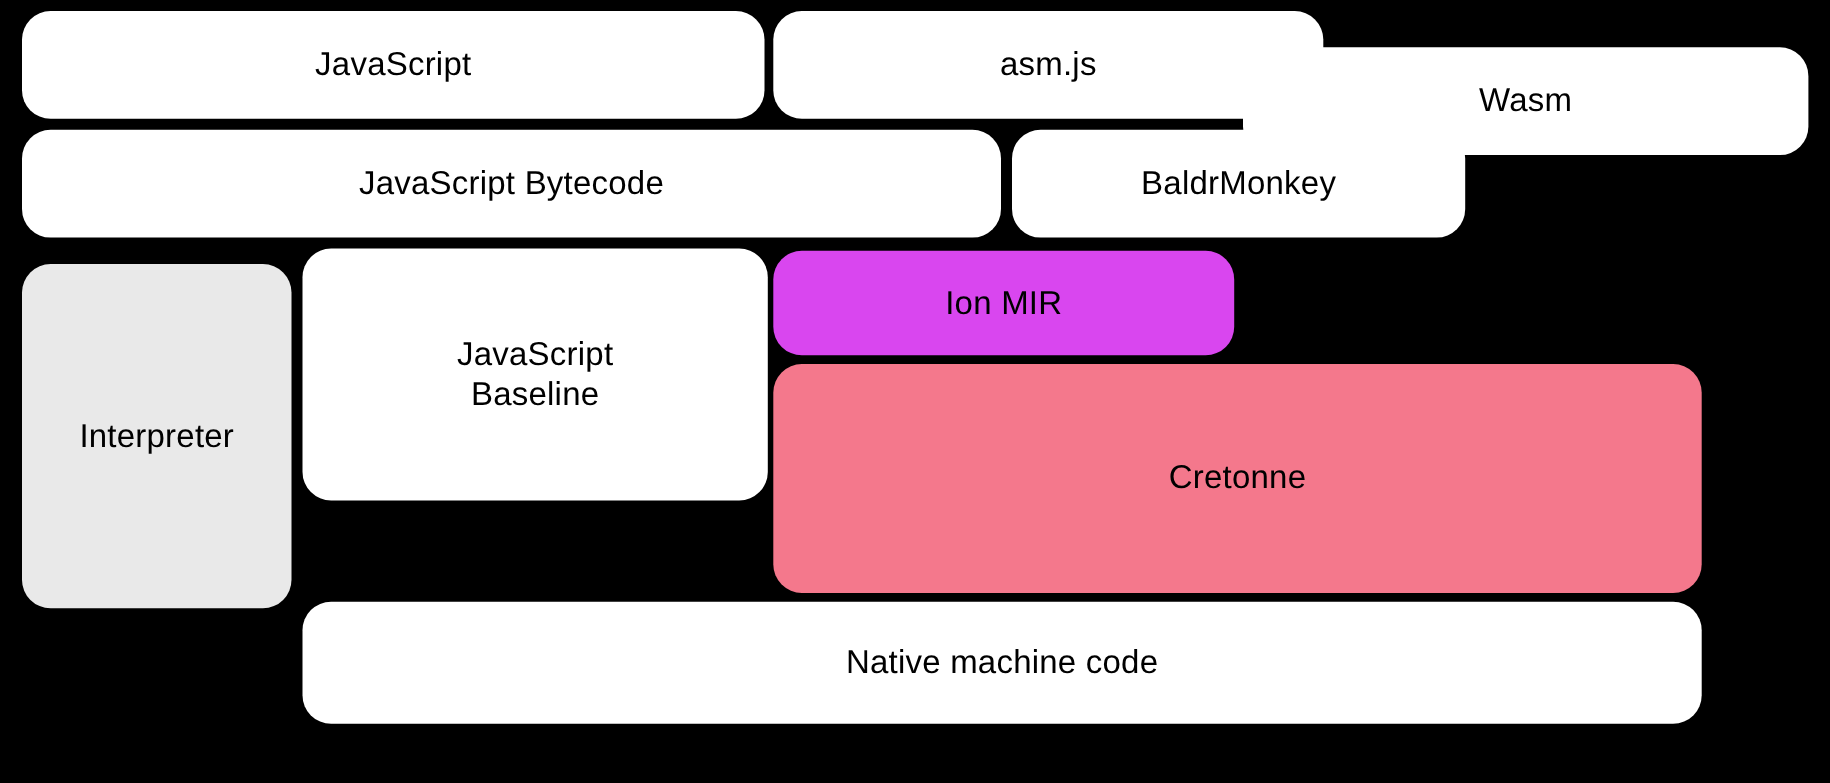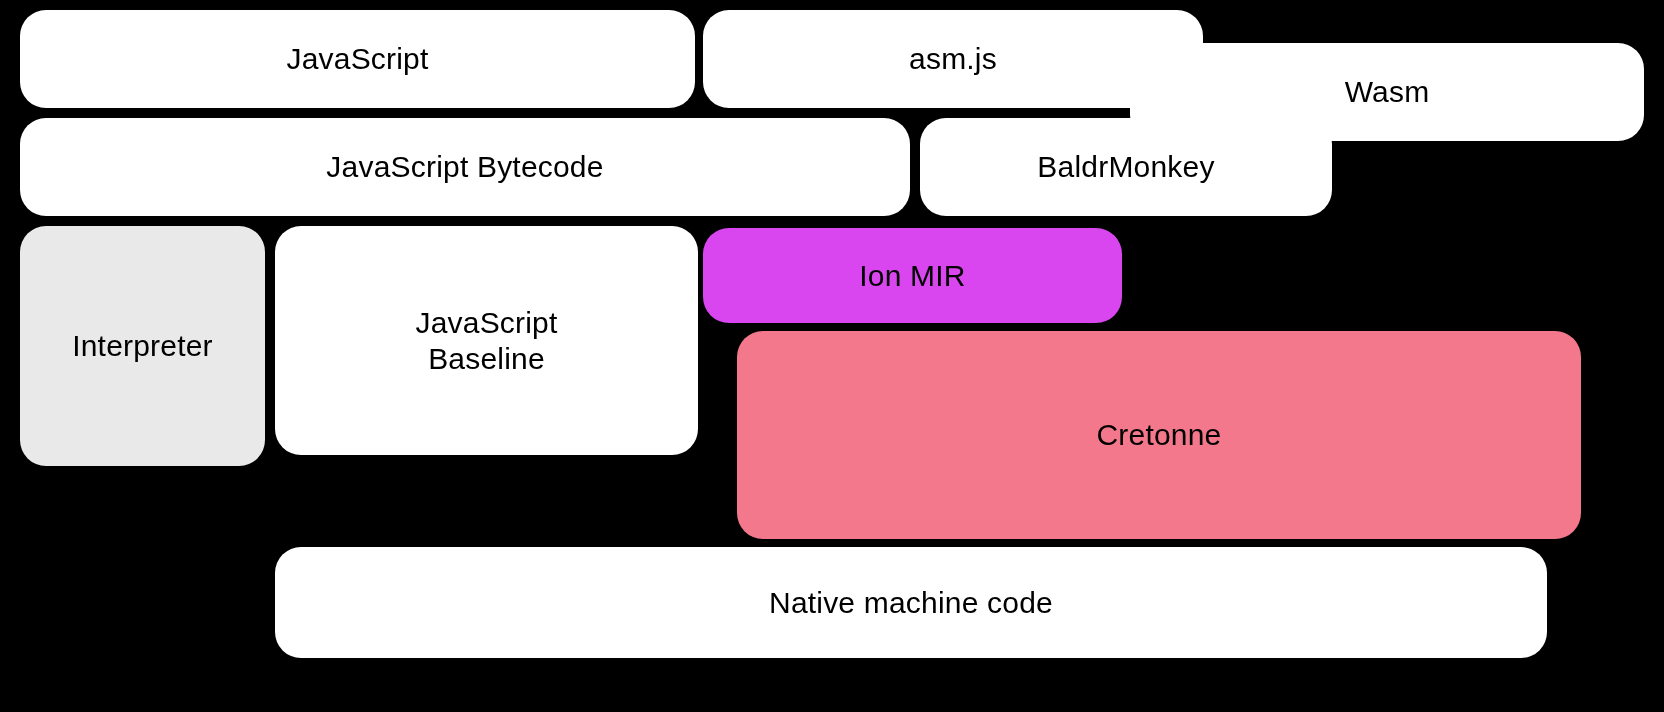--- a/index.html
+++ b/index.html
@@ -31,31 +31,31 @@
     font-size: 30px;
     font-weight: 400;
     line-height: 1.18;
     letter-spacing: 0.2px;
     white-space: pre-line;
     padding: 17px 10px;
   }
   .fill-white  { background: #ffffff; }
   .fill-gray   { background: #e9e9e9; }
   .fill-green  { background: #d946ef; }
-  .fill-pink   { background: #f4788c; margin-left: 34px; }
+  .fill-pink   { background: #f4788c; }
 
   
   .b-javascript        { left: 20px;   top: 10px;  width: 675px; height: 98px;  }
   .b-asmjs             { left: 703px;  top: 10px;  width: 500px; height: 98px;  }
   .b-wasm              { left: 1130px; top: 10px;  width: 514px; height: 98px; margin-top: 33px;  }
   
   .b-js-bytecode       { left: 20px;   top: 118px; width: 890px; height: 98px;  }
   .b-baldrmonkey       { left: 920px;  top: 118px; width: 412px; height: 98px;  }
   
-  .b-interpreter       { left: 20px;   top: 226px; width: 245px; height: 240px; }
+  .b-interpreter       { left: 20px;   top: 240px; width: 245px; height: 313px; }
   .b-js-baseline       { left: 275px;  top: 226px; width: 423px; height: 229px; }
   .b-ion-mir           { left: 703px;  top: 228px; width: 419px; height: 95px;  }
   .b-cretonne          { left: 703px;  top: 331px; width: 844px; height: 208px; }
   .b-macro-assembler   { left: 275px;  top: 461px; width: 423px; height: 78px;  }
   
   .b-native-code       { left: 275px;  top: 547px; width: 1272px; height: 111px; }
 </style>
 </head>
 <body>
 

